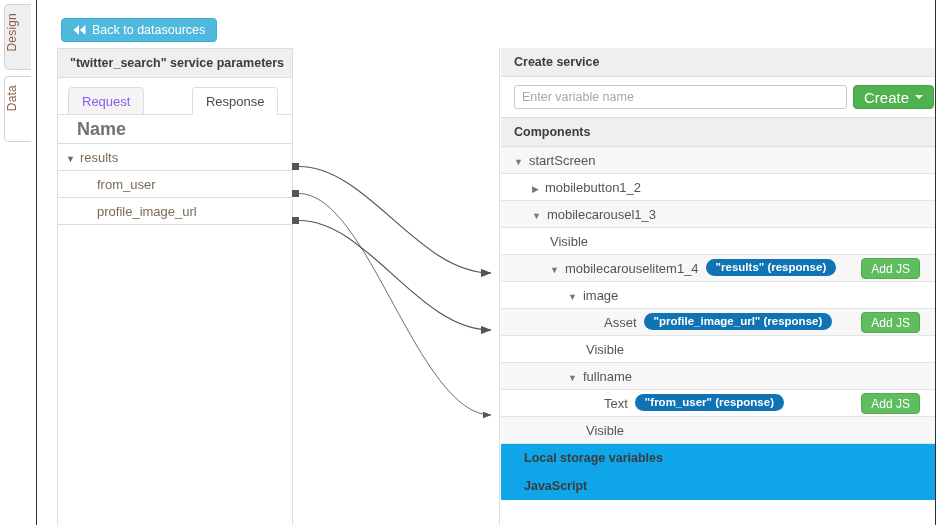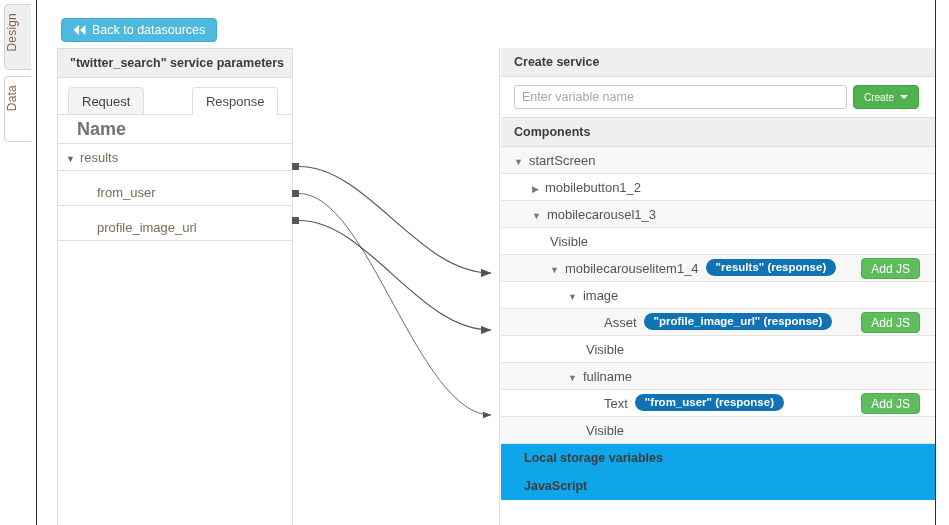--- a/index.html
+++ b/index.html
@@ -123,21 +123,21 @@
     background: #dddddd;
   }
   .tab {
     position: relative;
     z-index: 2;
     display: inline-block;
     height: 28px;
     line-height: 27px;
     padding: 0 13px;
     font-size: 13px;
-    color: #404040;
+    color: #8b5cf6;
     border: 1px solid #dddddd;
     border-radius: 4px 4px 0 0;
     background: #f4f4f4;
     box-sizing: border-box;
     cursor: pointer;
     vertical-align: bottom;
     margin-right: -1px;
   }
   .tab.active {
     background: #ffffff;
@@ -161,21 +161,21 @@
     line-height: 27px;
     font-size: 13px;
     color: #7a6a56;
     border-bottom: 1px solid #dddddd;
     box-sizing: border-box;
     white-space: nowrap;
     cursor: pointer;
   }
   .tbl-row .caret { color: #666666; font-size: 9px; margin-right: 5px; }
   .lvl0 { padding-left: 8px; }
-  .lvl1 { padding-left: 39px; margin-top: 8px; }
+  .lvl1 { padding-left: 39px; }
 
   
   .panel-mid {
     position: absolute;
     left: 294px; top: 48px;
     width: 206px; height: 477px;
     background: #ffffff;
     border-right: 1px solid #dddddd;
     box-sizing: border-box;
   }
@@ -234,21 +234,21 @@
     left: 352px; top: 8px;
     height: 24px;
     display: flex;
     align-items: center;
     gap: 6px;
     padding: 0 10px;
     background: #50b14f;
     border: 1px solid #46a045;
     border-radius: 4px;
     color: #ffffff;
-    font-size: 10px;
+    font-size: 15px;
     box-sizing: border-box;
     cursor: pointer;
     white-space: nowrap;
   }
   .caret-down {
     width: 0; height: 0;
     border-left: 4px solid transparent;
     border-right: 4px solid transparent;
     border-top: 4px solid #ffffff;
   }

